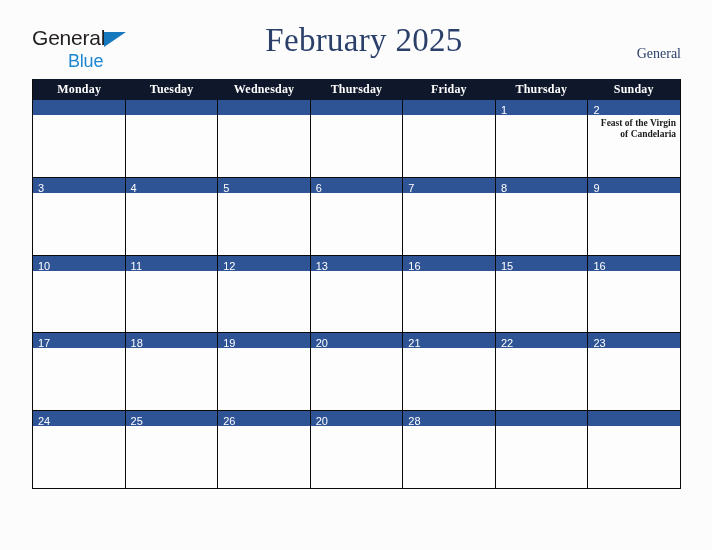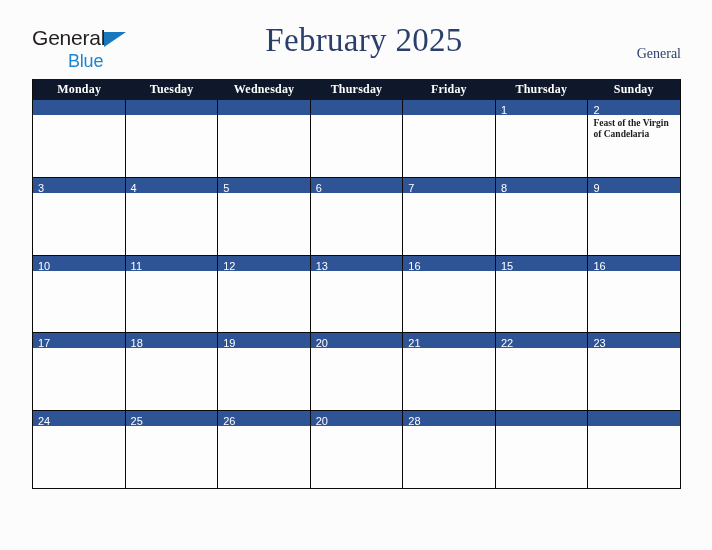--- a/index.html
+++ b/index.html
@@ -144,20 +144,21 @@
   }
   .daynum {
     font-family: "Liberation Sans", sans-serif;
     font-size: 11px;
     color: #ffffff;
     line-height: 15px;
     display: inline-block;
   }
   .events {
     padding: 3px 4px 0 5px;
+    text-align: right;
   }
   .event {
     font-family: "Liberation Serif", serif;
     font-size: 9.5px;
     line-height: 11px;
     color: #1b1b1b;
     font-weight: bold;
   }
 </style>
 </head>

